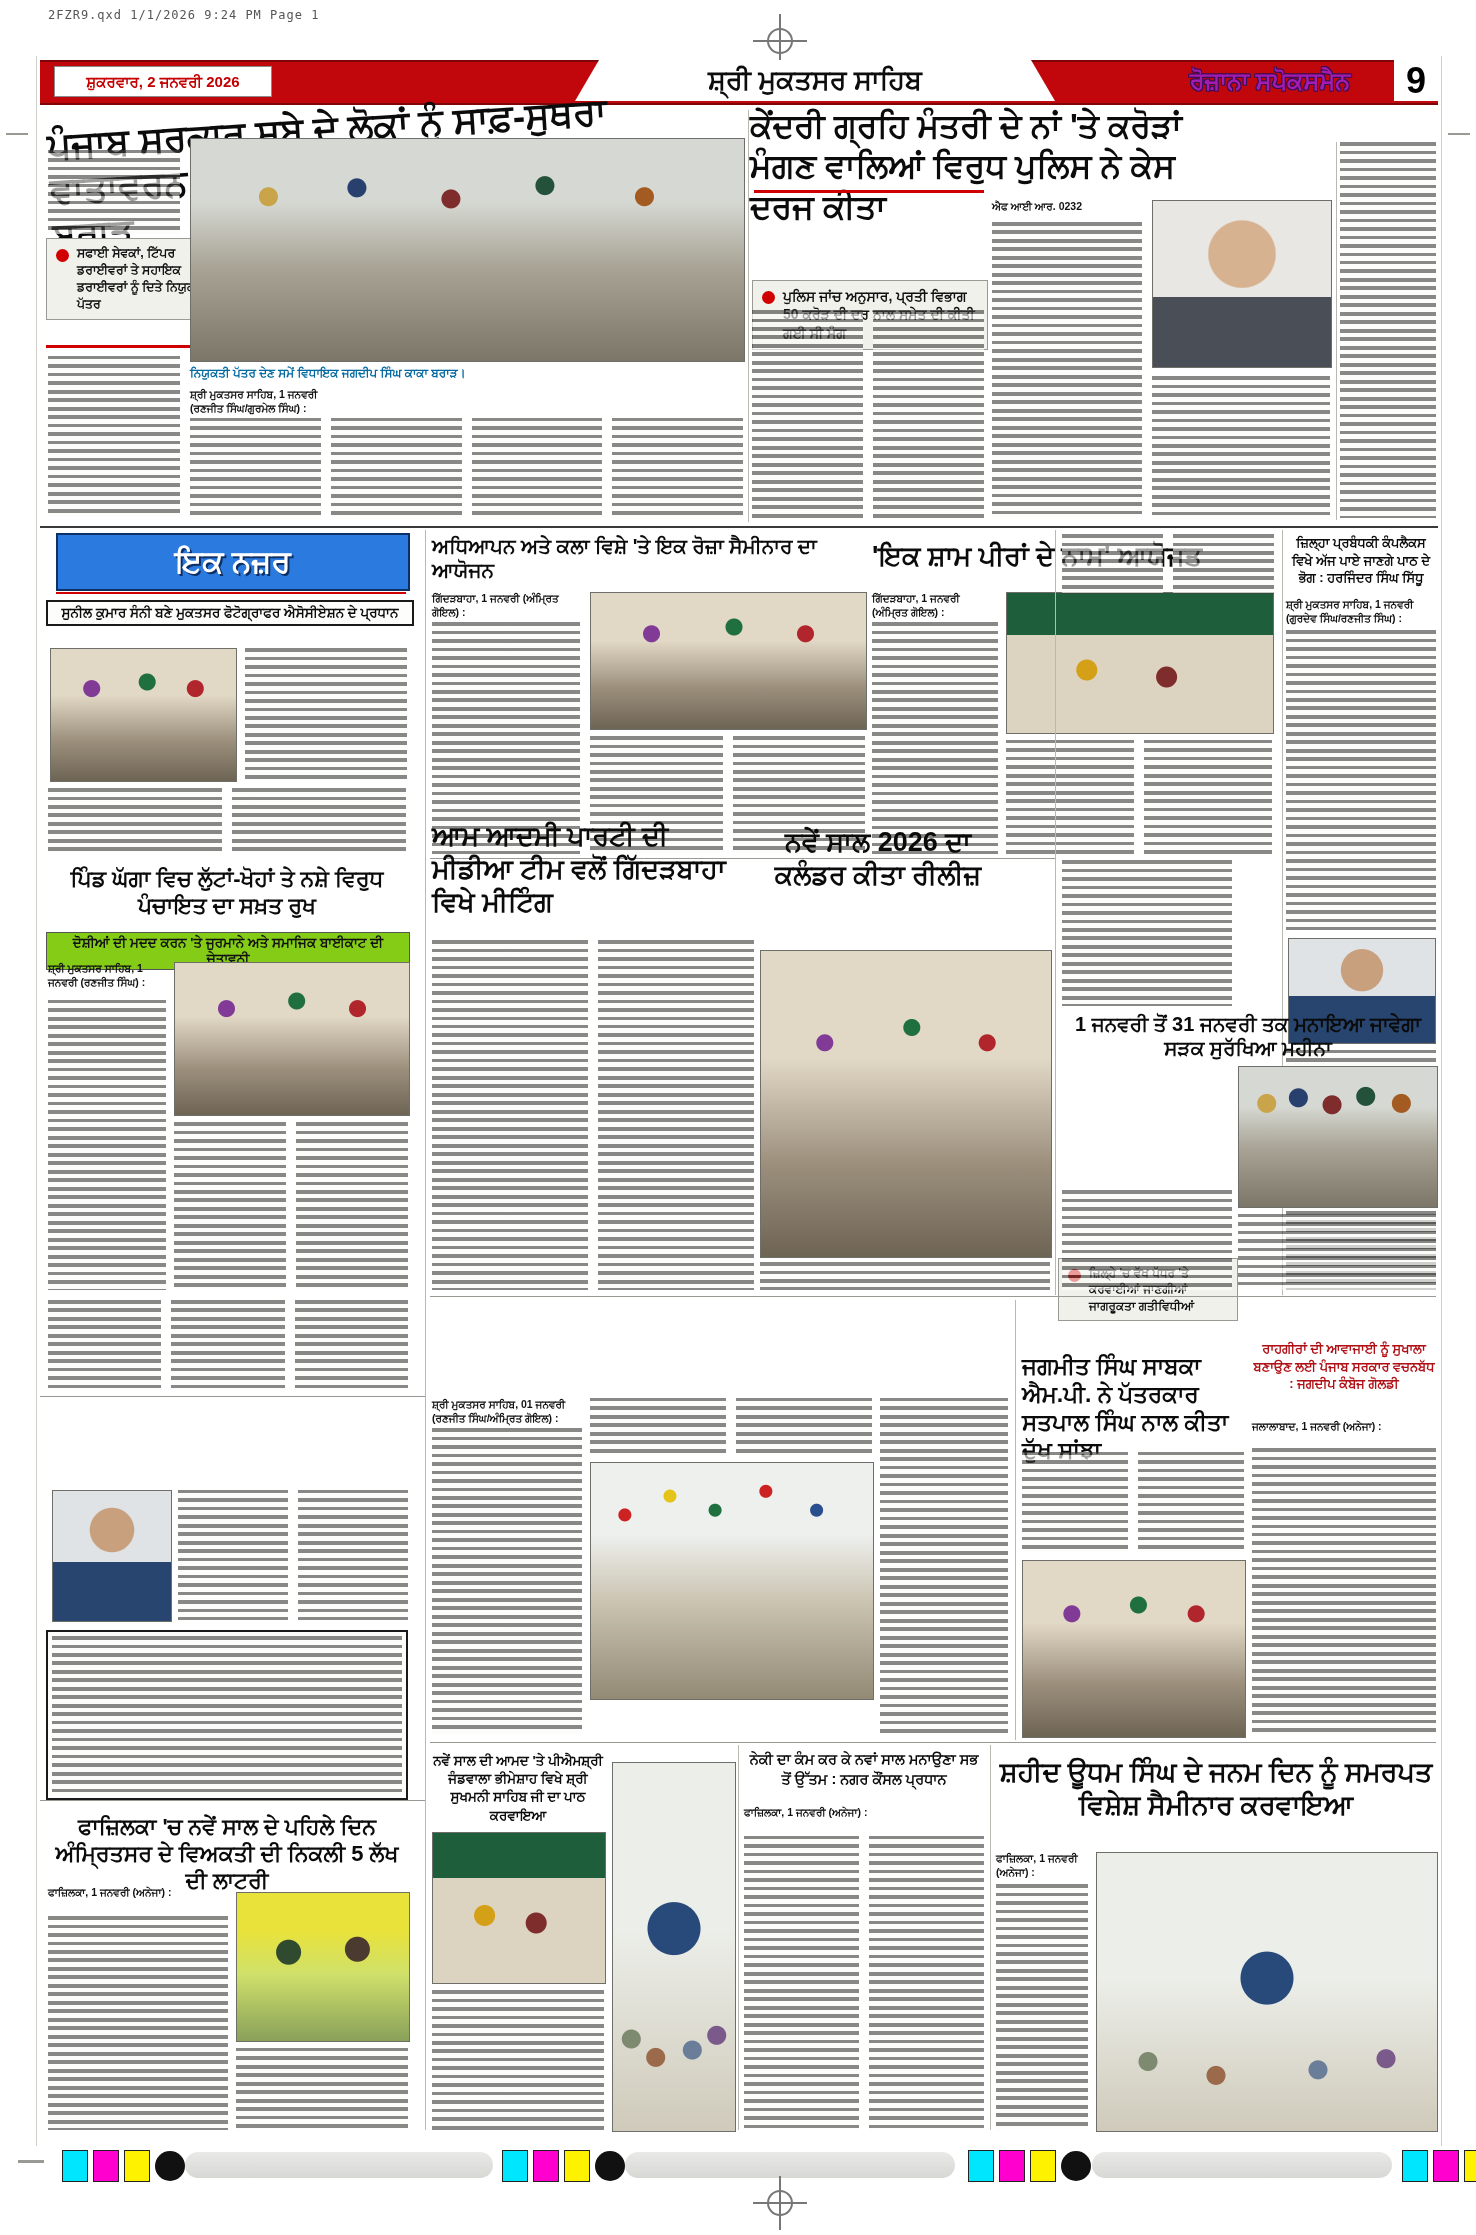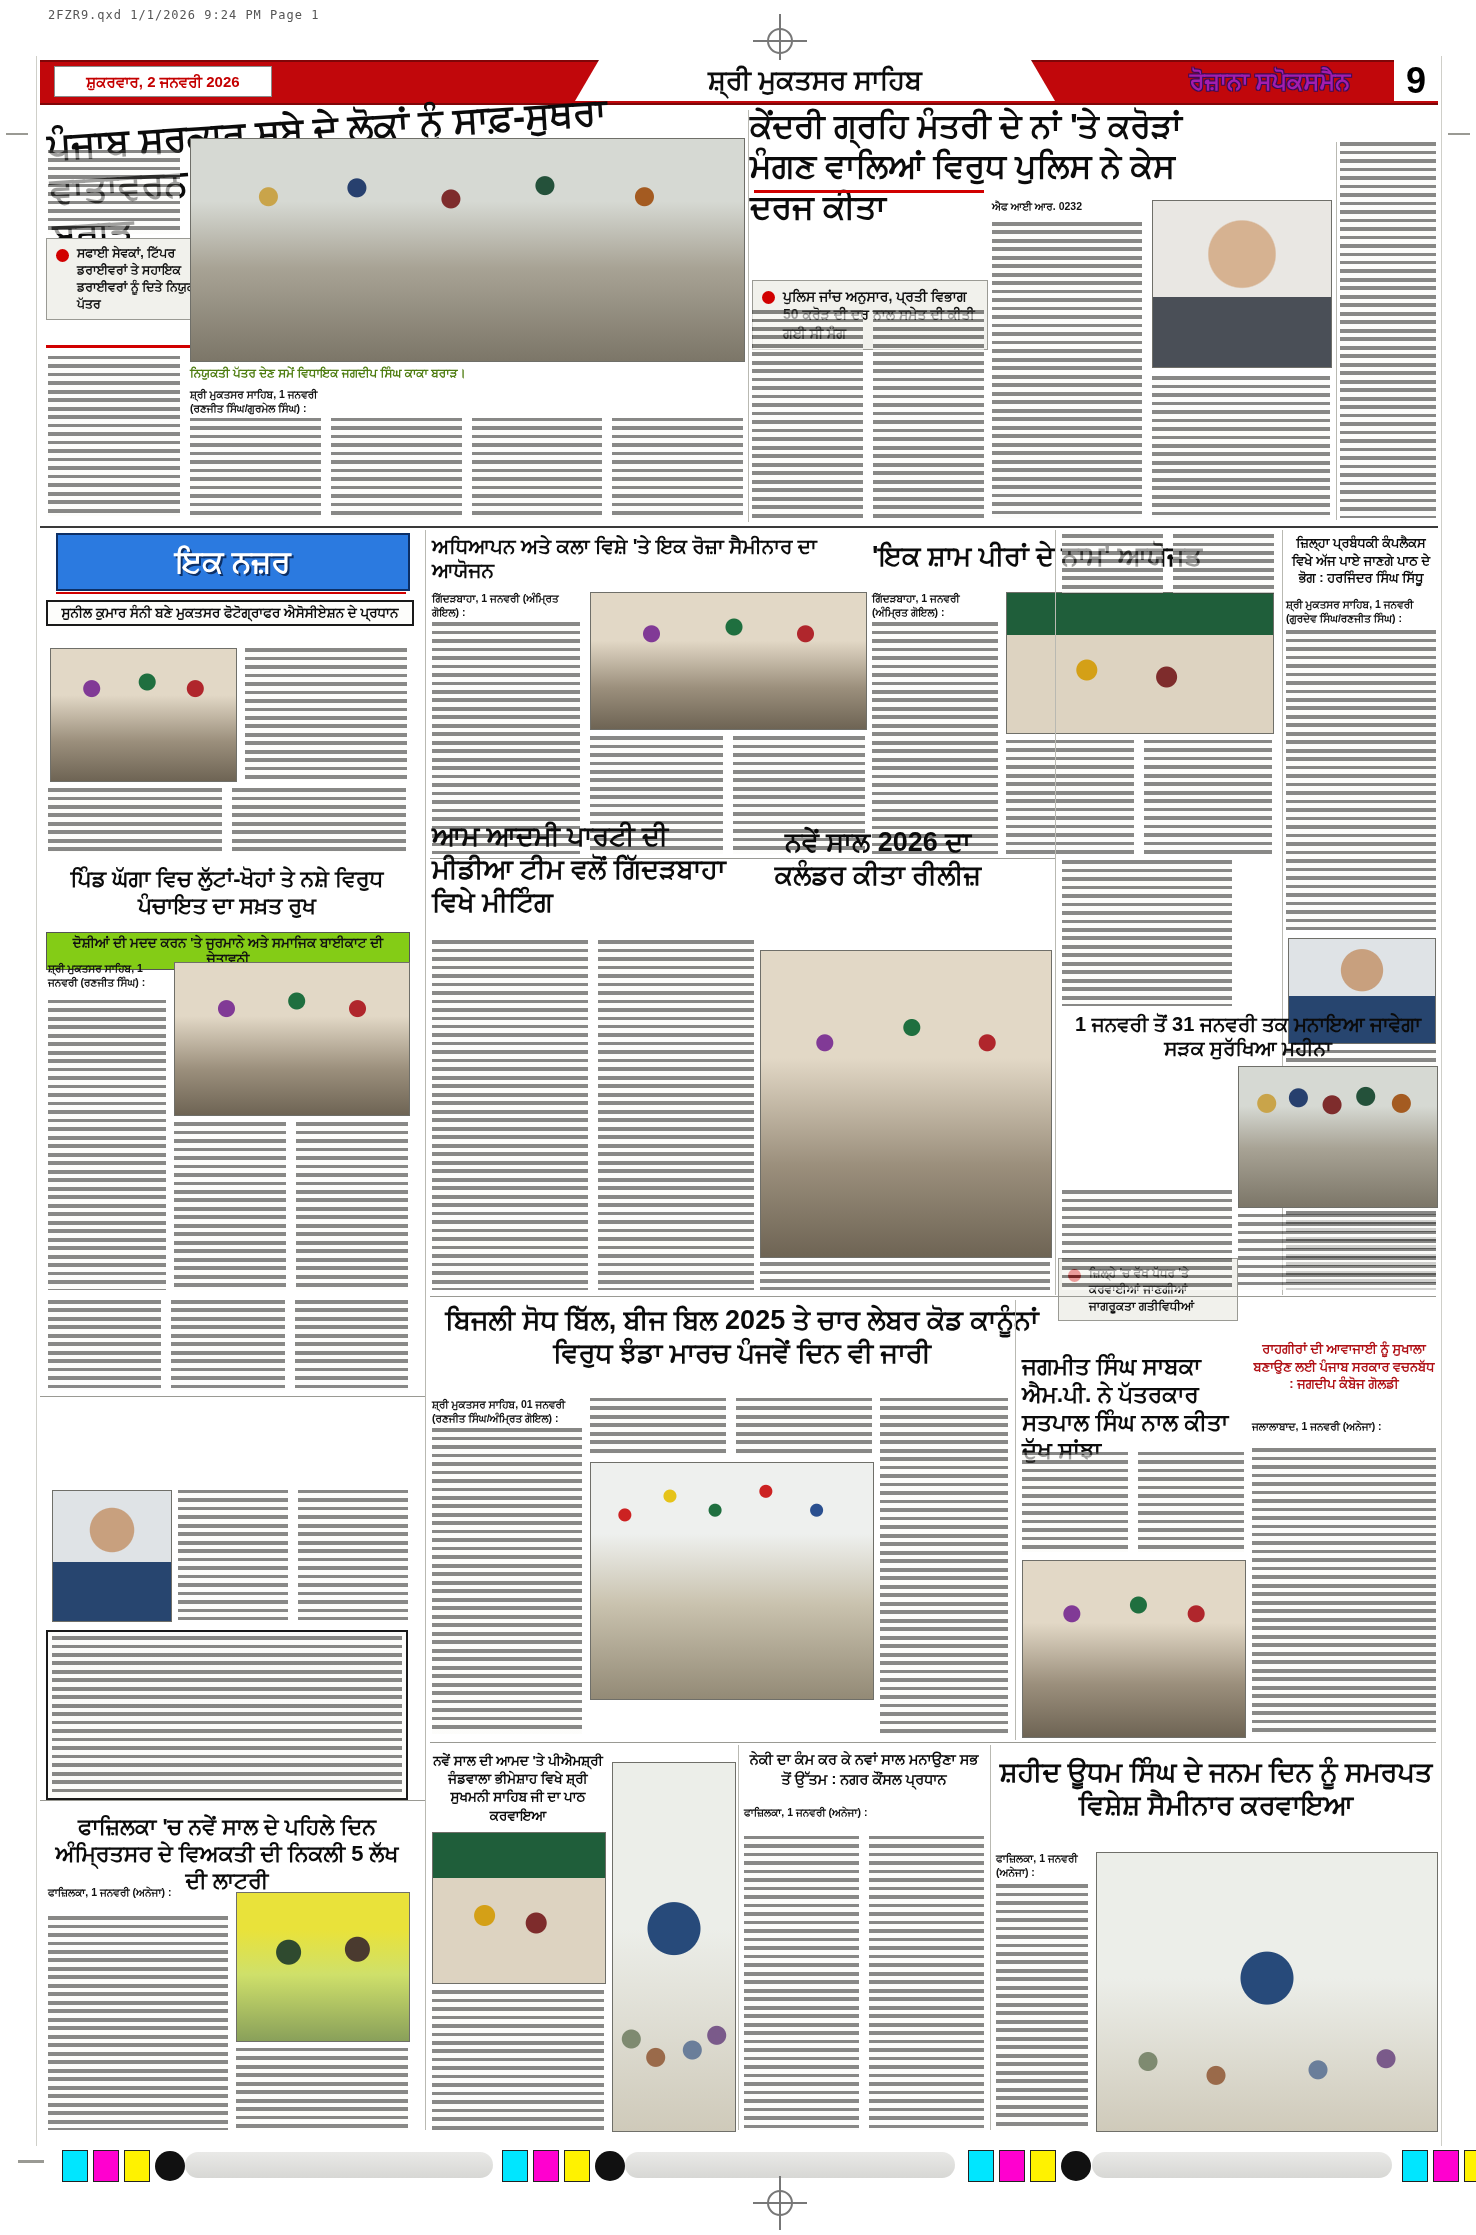--- a/index.html
+++ b/index.html
@@ -36,21 +36,21 @@
   .note{background:#f1f1ec;border:1px solid #9a9a94;padding:6px 8px 6px 30px;font-weight:bold;
         font-size:14px;line-height:1.35;position:relative;}
   .note:before{content:"";position:absolute;left:9px;top:10px;width:13px;height:13px;border-radius:50%;background:#d10000;}
   .redrule{background:#d10000;}
   
   .dl{font-size:10.5px;font-weight:bold;line-height:1.3;}
   .cols{display:flex;gap:10px;}
   .cols i{flex:1;display:block;
      background:repeating-linear-gradient(180deg,#3f3f3c 0px,#3f3f3c 3.5px,#fbfbf8 3.5px,#fbfbf8 8.5px);
      opacity:.62;}
-  .cap{font-size:12px;font-weight:bold;color:#4d7c0f;line-height:1.25;}
+  .cap{font-size:12px;font-weight:bold;color:#0369a1;line-height:1.25;}
   
   .ikn{background:#2b7ae0;border:2px solid #0c2f66;color:#fff;font-weight:bold;font-size:31px;
        display:flex;align-items:center;justify-content:center;text-shadow:2px 2px 0 #0c2f66;}
   
   .ph{border:1px solid #6f6f69;}
   .ph-g1{background:
     radial-gradient(circle at 14% 26%,#c9a44a 0 9px,transparent 10px),
     radial-gradient(circle at 30% 22%,#27406e 0 9px,transparent 10px),
     radial-gradient(circle at 47% 27%,#7e2c2c 0 9px,transparent 10px),
     radial-gradient(circle at 64% 21%,#24513a 0 9px,transparent 10px),
@@ -272,21 +272,20 @@
   <div class="abs note" style="left:1058px;top:1066px;width:140px;font-size:12px;margin-top:40px;">ਜ਼ਿਲ੍ਹੇ 'ਚ ਵੱਖ ਪੱਧਰ 'ਤੇ ਕਰਵਾਈਆਂ ਜਾਣਗੀਆਂ ਜਾਗਰੂਕਤਾ ਗਤੀਵਿਧੀਆਂ</div>
   <div class="abs ph ph-g1" style="left:1238px;top:1066px;width:198px;height:140px;"></div>
   <div class="abs cols" style="left:1062px;top:1190px;width:170px;height:100px;">
       <i></i>
     </div>
   <div class="abs cols" style="left:1238px;top:1214px;width:198px;height:76px;">
       <i></i>
     </div>
   <div class="abs hrl" style="left:430px;top:1296px;width:1006px;"></div>
 
-  <div class="abs hl hl-m ctr" style="left:432px;top:1304px;width:620px;">ਬਿਜਲੀ ਸੋਧ ਬਿੱਲ, ਬੀਜ ਬਿਲ 2025 ਤੇ ਚਾਰ ਲੇਬਰ ਕੋਡ ਕਾਨੂੰਨਾਂ ਵਿਰੁਧ ਝੰਡਾ ਮਾਰਚ ਪੰਜਵੇਂ ਦਿਨ ਵੀ ਜਾਰੀ</div>
   <div class="abs dl" style="left:432px;top:1398px;width:150px;">ਸ਼੍ਰੀ ਮੁਕਤਸਰ ਸਾਹਿਬ, 01 ਜਨਵਰੀ (ਰਣਜੀਤ ਸਿੰਘ/ਅੰਮ੍ਰਿਤ ਗੋਇਲ) :</div>
   <div class="abs cols" style="left:432px;top:1428px;width:150px;height:306px;">
       <i></i>
     </div>
   <div class="abs ph ph-crowd" style="left:590px;top:1462px;width:282px;height:236px;"></div>
   <div class="abs cols" style="left:590px;top:1398px;width:282px;height:56px;">
       <i></i>
       <i></i>
     </div>
   <div class="abs cols" style="left:880px;top:1398px;width:128px;height:336px;">

